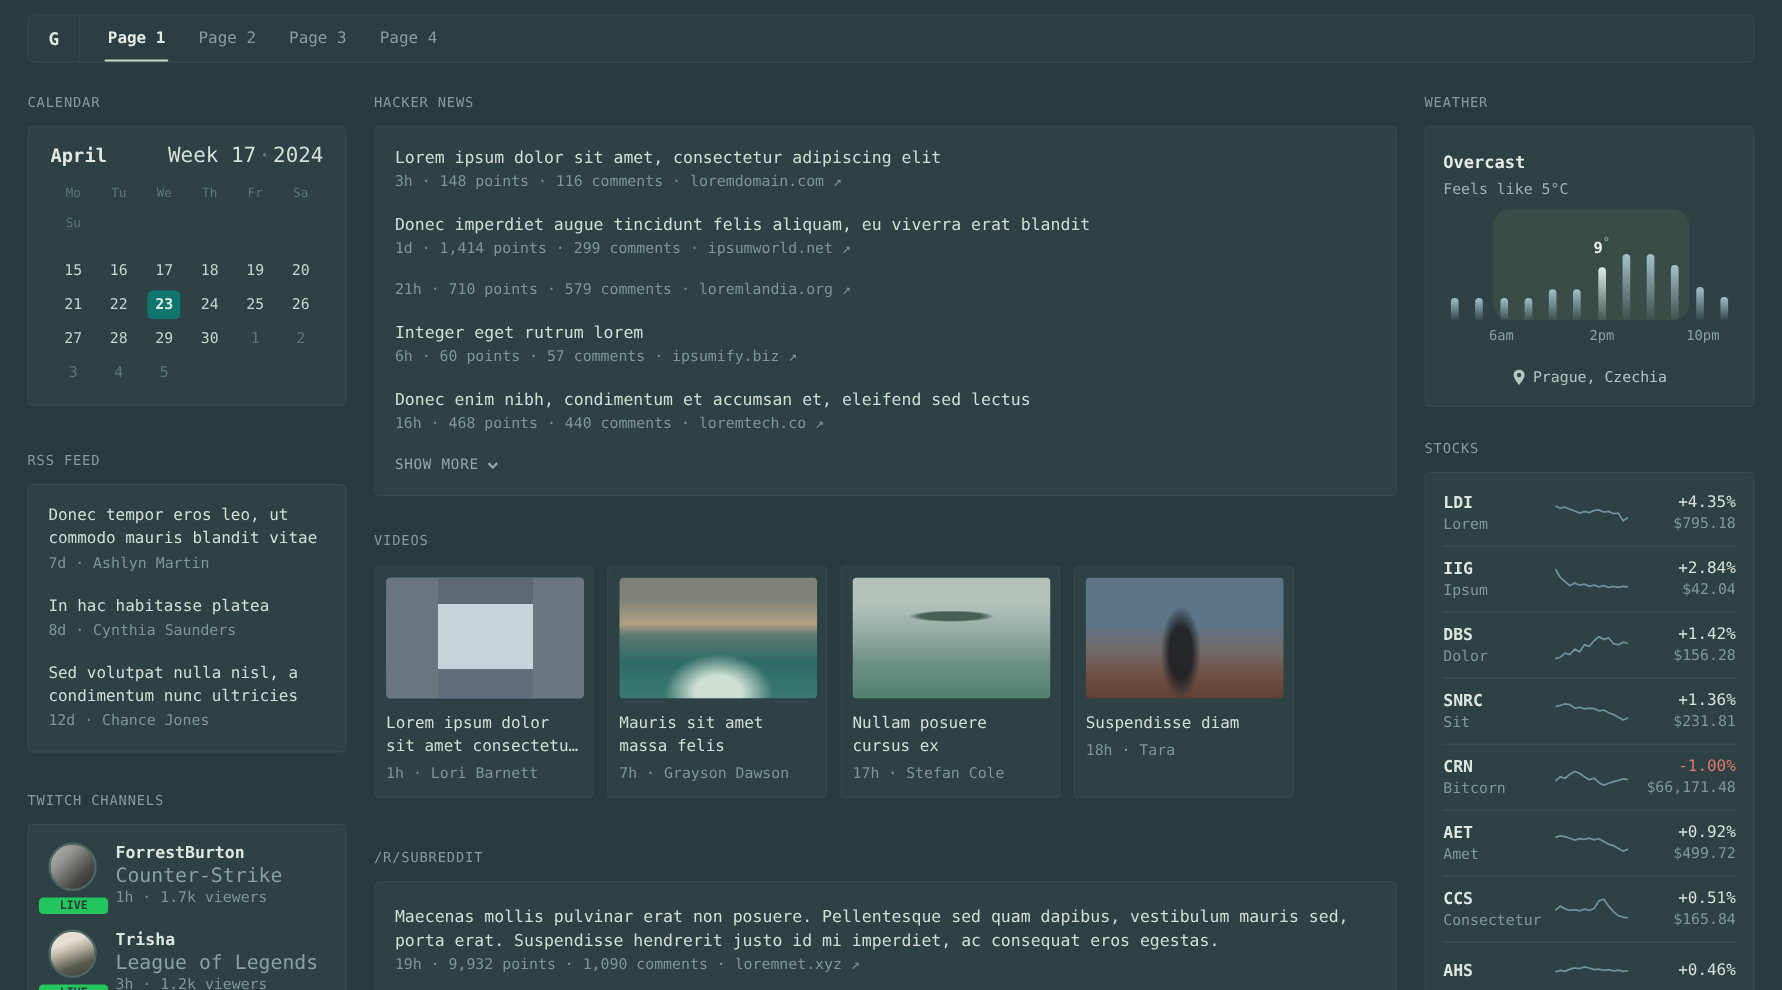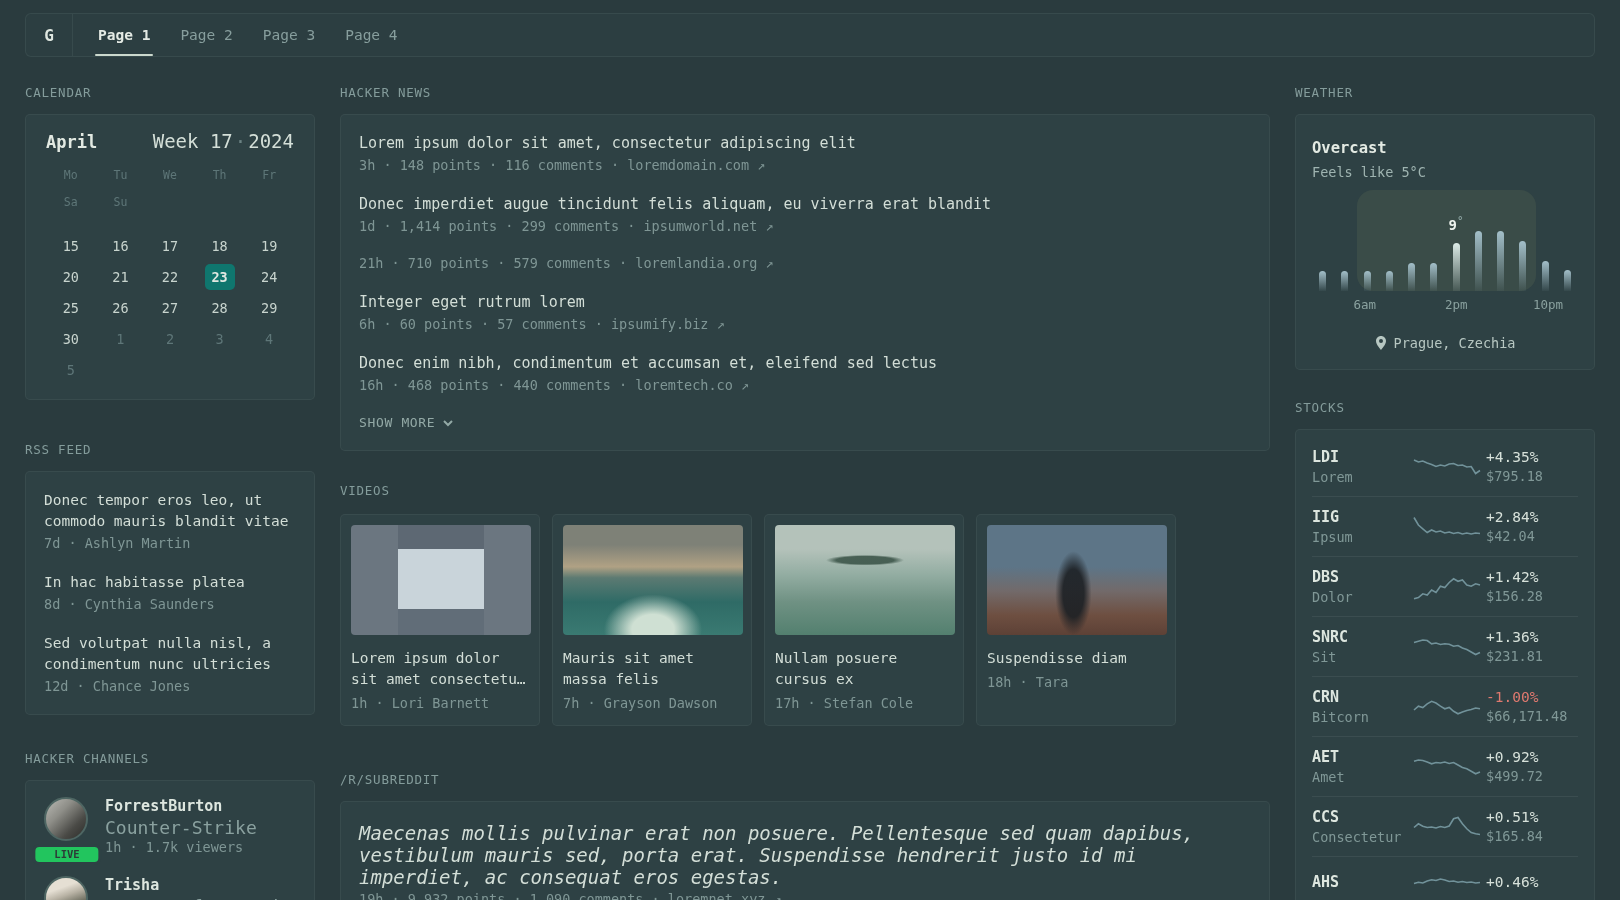--- a/index.html
+++ b/index.html
@@ -54,21 +54,21 @@
     border:1px solid rgba(215,235,225,0.06);
     border-radius:5px;
   }
   
   .cal-card { padding:15px 20px 16px; }
   .cal-head { display:flex; justify-content:space-between; align-items:baseline; }
   .cal-month { font-size:17px; font-weight:bold; color:#e2e9e2; }
   .cal-week  { font-size:19px; color:#d4dfd8;margin-left:48px; }
   .cal-week .dot { color:#6b8283; padding:0 2px; }
   .cal-grid {
-    margin-top:16px; display:grid; grid-template-columns:repeat(5,1fr);
+    margin-top:16px; display:grid; grid-template-columns:repeat(6,1fr);
     row-gap:5px; text-align:center;
   }
   .wd { font-size:11.5px; color:#5e7678; padding-bottom:8px; }
   .day {
     font-size:13.5px; color:#c8d4ce; height:26px; line-height:26px;
     border-radius:5px; width:30px; margin:0 auto;
   }
   .day.muted-day { color:#5e7678; }
   .day.selected  { background:#0f766e; color:#e0e8e1; font-weight:bold; }
   
@@ -140,21 +140,21 @@
       radial-gradient(ellipse 26px 60px at 48% 62%,rgba(28,32,36,0.9) 0 40%,rgba(0,0,0,0) 70%),
       linear-gradient(180deg,#5d7587 0 38%,#726a6a 60%,#6e4f41 82%,#5d4136 100%);
   }
   .video-title {
     margin-top:13px; font-size:14.5px; line-height:21px; color:#d3ded7;
     display:-webkit-box; -webkit-line-clamp:2; -webkit-box-orient:vertical; overflow:hidden;
   }
   .video-meta { margin-top:5px; font-size:13.5px; color:#7f9695; }
   
   .reddit-card { padding:20px 18px; }
-  .reddit-title { font-size:19px; line-height:22px; color:#d3ded7; cursor:pointer;font-style:italic; }
+  .reddit-title { font-size:15px; line-height:22px; color:#d3ded7; cursor:pointer; }
   
   .weather-card { padding:14px 16px 18px; text-align:left; }
   .w-cond  { margin-top:10px; font-size:15.5px; font-weight:bold; color:#e3eae3; }
   .w-feels { margin-top:7px; font-size:13.5px; color:#9fb4b1; }
   .w-chart { position:relative; width:252px; height:87px; margin:24px auto 0; }
   .w-overlay {
     position:absolute; left:15%; width:71%; top:-14px; bottom:0;
     background:rgba(170,176,112,0.10); border-radius:16px;
   }
   .w-bars {
@@ -187,21 +187,21 @@
   .stock-row {
     display:flex; align-items:center; padding:11px 0; cursor:pointer;
   }
   .stock-row + .stock-row { border-top:1px solid rgba(215,235,225,0.08); }
   .st-left { width:96px; flex:none; }
   .st-ticker { font-size:15px; font-weight:bold; color:#dde6df; }
   .st-name   { margin-top:3px; font-size:13.5px; color:#809897; }
   .st-spark  { flex:1; display:flex; justify-content:center; }
   .spark { width:70px; height:30px; }
   .spark polyline { fill:none; stroke:#71929a; stroke-width:1.6; }
-  .st-right { width:92px; flex:none; }
+  .st-right { width:92px; flex:none; text-align:right; }
   .st-change { font-size:14.5px; color:#d7e1da; }
   .st-change.neg { color:#df796f; }
   .st-price { margin-top:3px; font-size:13.5px; color:#809897; }
   
   .mt-lg { margin-top:42px; }
   .mt-tw { margin-top:36px; }
   .mt-vid { margin-top:32px; }
   .mt-red { margin-top:46px; }
   .mt-st { margin-top:30px; }
 </style>
@@ -294,21 +294,21 @@
           </div>
 
           <div class="feed-item">
             <div class="feed-title">Sed volutpat nulla nisl, a condimentum nunc ultricies</div>
             <div class="feed-meta">12d · Chance Jones</div>
           </div>
         </div>
     </section>
 
     <section class="sec mt-tw">
-      <div class="sec-label">HACKER CHANNELS</div>
+      <div class="sec-label">TWITCH CHANNELS</div>
       <div class="card tw-card">
 
           <div class="tw-row">
             <div class="tw-avatar-wrap">
               <div class="tw-avatar avatar-forrest"></div>
               <div class="live-badge">LIVE</div>
             </div>
             <div>
               <div class="tw-name">ForrestBurton</div>
               <div class="tw-game">Counter-Strike</div>

